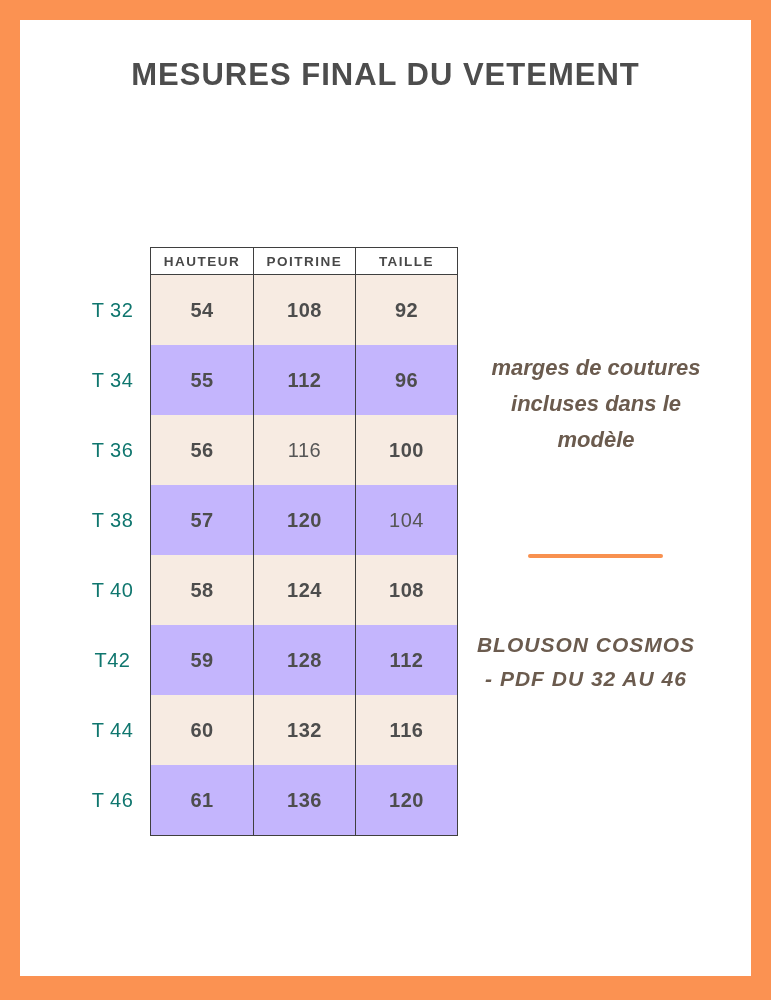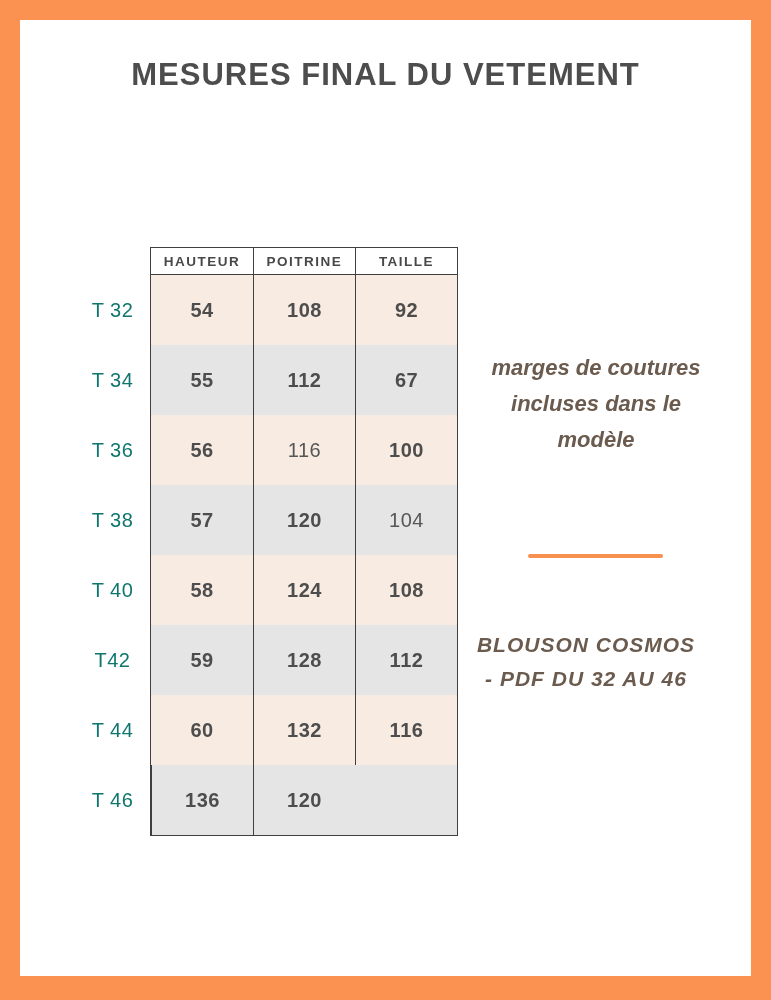--- a/index.html
+++ b/index.html
@@ -53,21 +53,21 @@
     justify-content: center;
     font-size: 20px;
     color: #0f766e;
     letter-spacing: 0.5px;
   }
   .grid {
     display: grid;
     grid-template-columns: 102px 102px 102px;
     grid-template-rows: 27px repeat(8, 70px);
     border: 1.5px solid #3f3f3f;
-    background: #e5e5e5;
+    background: #c4b5fd;
   }
   .grid > div {
     display: flex;
     align-items: center;
     justify-content: center;
   }
   .grid > .c2, .grid > .c3 {
     border-left: 1.5px solid #3f3f3f;
   }
   .th {
@@ -152,21 +152,21 @@
       <div class="th c1">HAUTEUR</div>
       <div class="th c2">POITRINE</div>
       <div class="th c3">TAILLE</div>
 
       <div class="cell c1 shade">54</div>
       <div class="cell c2 shade">108</div>
       <div class="cell c3 shade">92</div>
 
       <div class="cell c1">55</div>
       <div class="cell c2">112</div>
-      <div class="cell c3">67</div>
+      <div class="cell c3">96</div>
 
       <div class="cell c1 shade">56</div>
       <div class="cell c2 shade reg">116</div>
       <div class="cell c3 shade">100</div>
 
       <div class="cell c1">57</div>
       <div class="cell c2">120</div>
       <div class="cell c3 reg">104</div>
 
       <div class="cell c1 shade">58</div>
@@ -174,20 +174,21 @@
       <div class="cell c3 shade">108</div>
 
       <div class="cell c1">59</div>
       <div class="cell c2">128</div>
       <div class="cell c3">112</div>
 
       <div class="cell c1 shade">60</div>
       <div class="cell c2 shade">132</div>
       <div class="cell c3 shade">116</div>
 
+      <div class="cell c1">61</div>
       <div class="cell c2">136</div>
       <div class="cell c3">120</div>
     </div>
   </div>
 
   <div class="seam-note">
     <div>marges de coutures</div>
     <div>incluses dans le</div>
     <div>modèle</div>
   </div>

